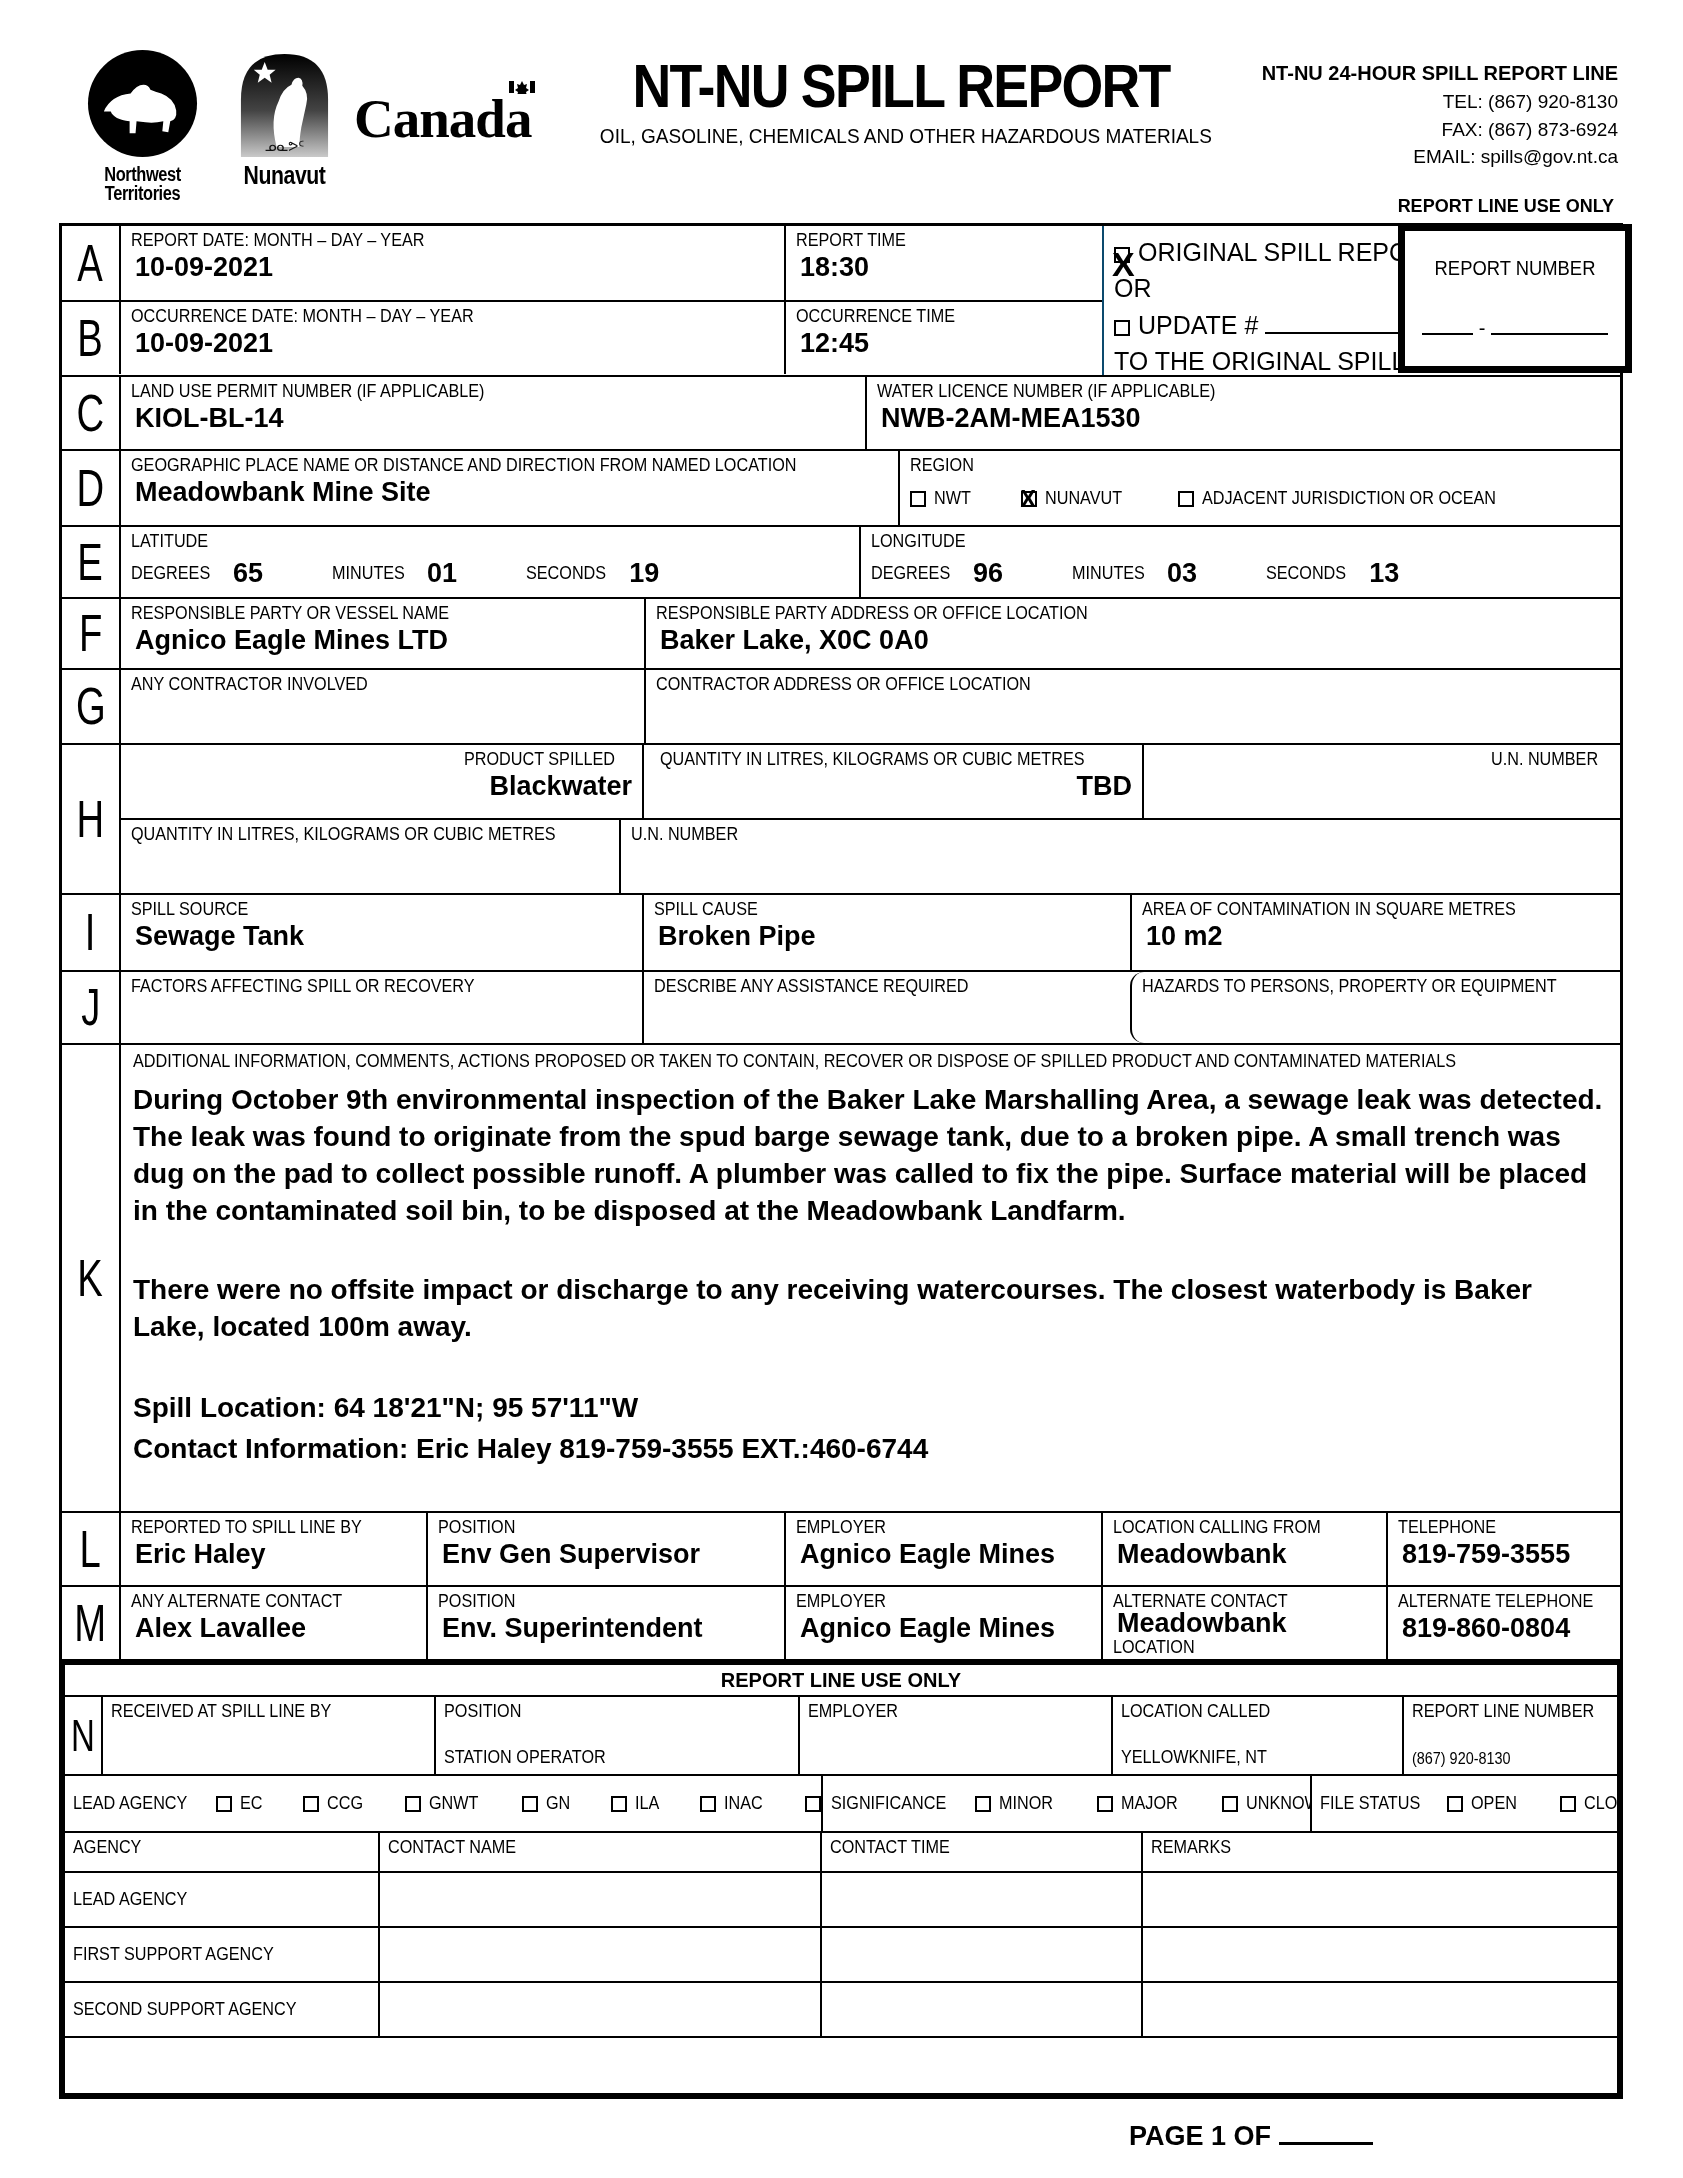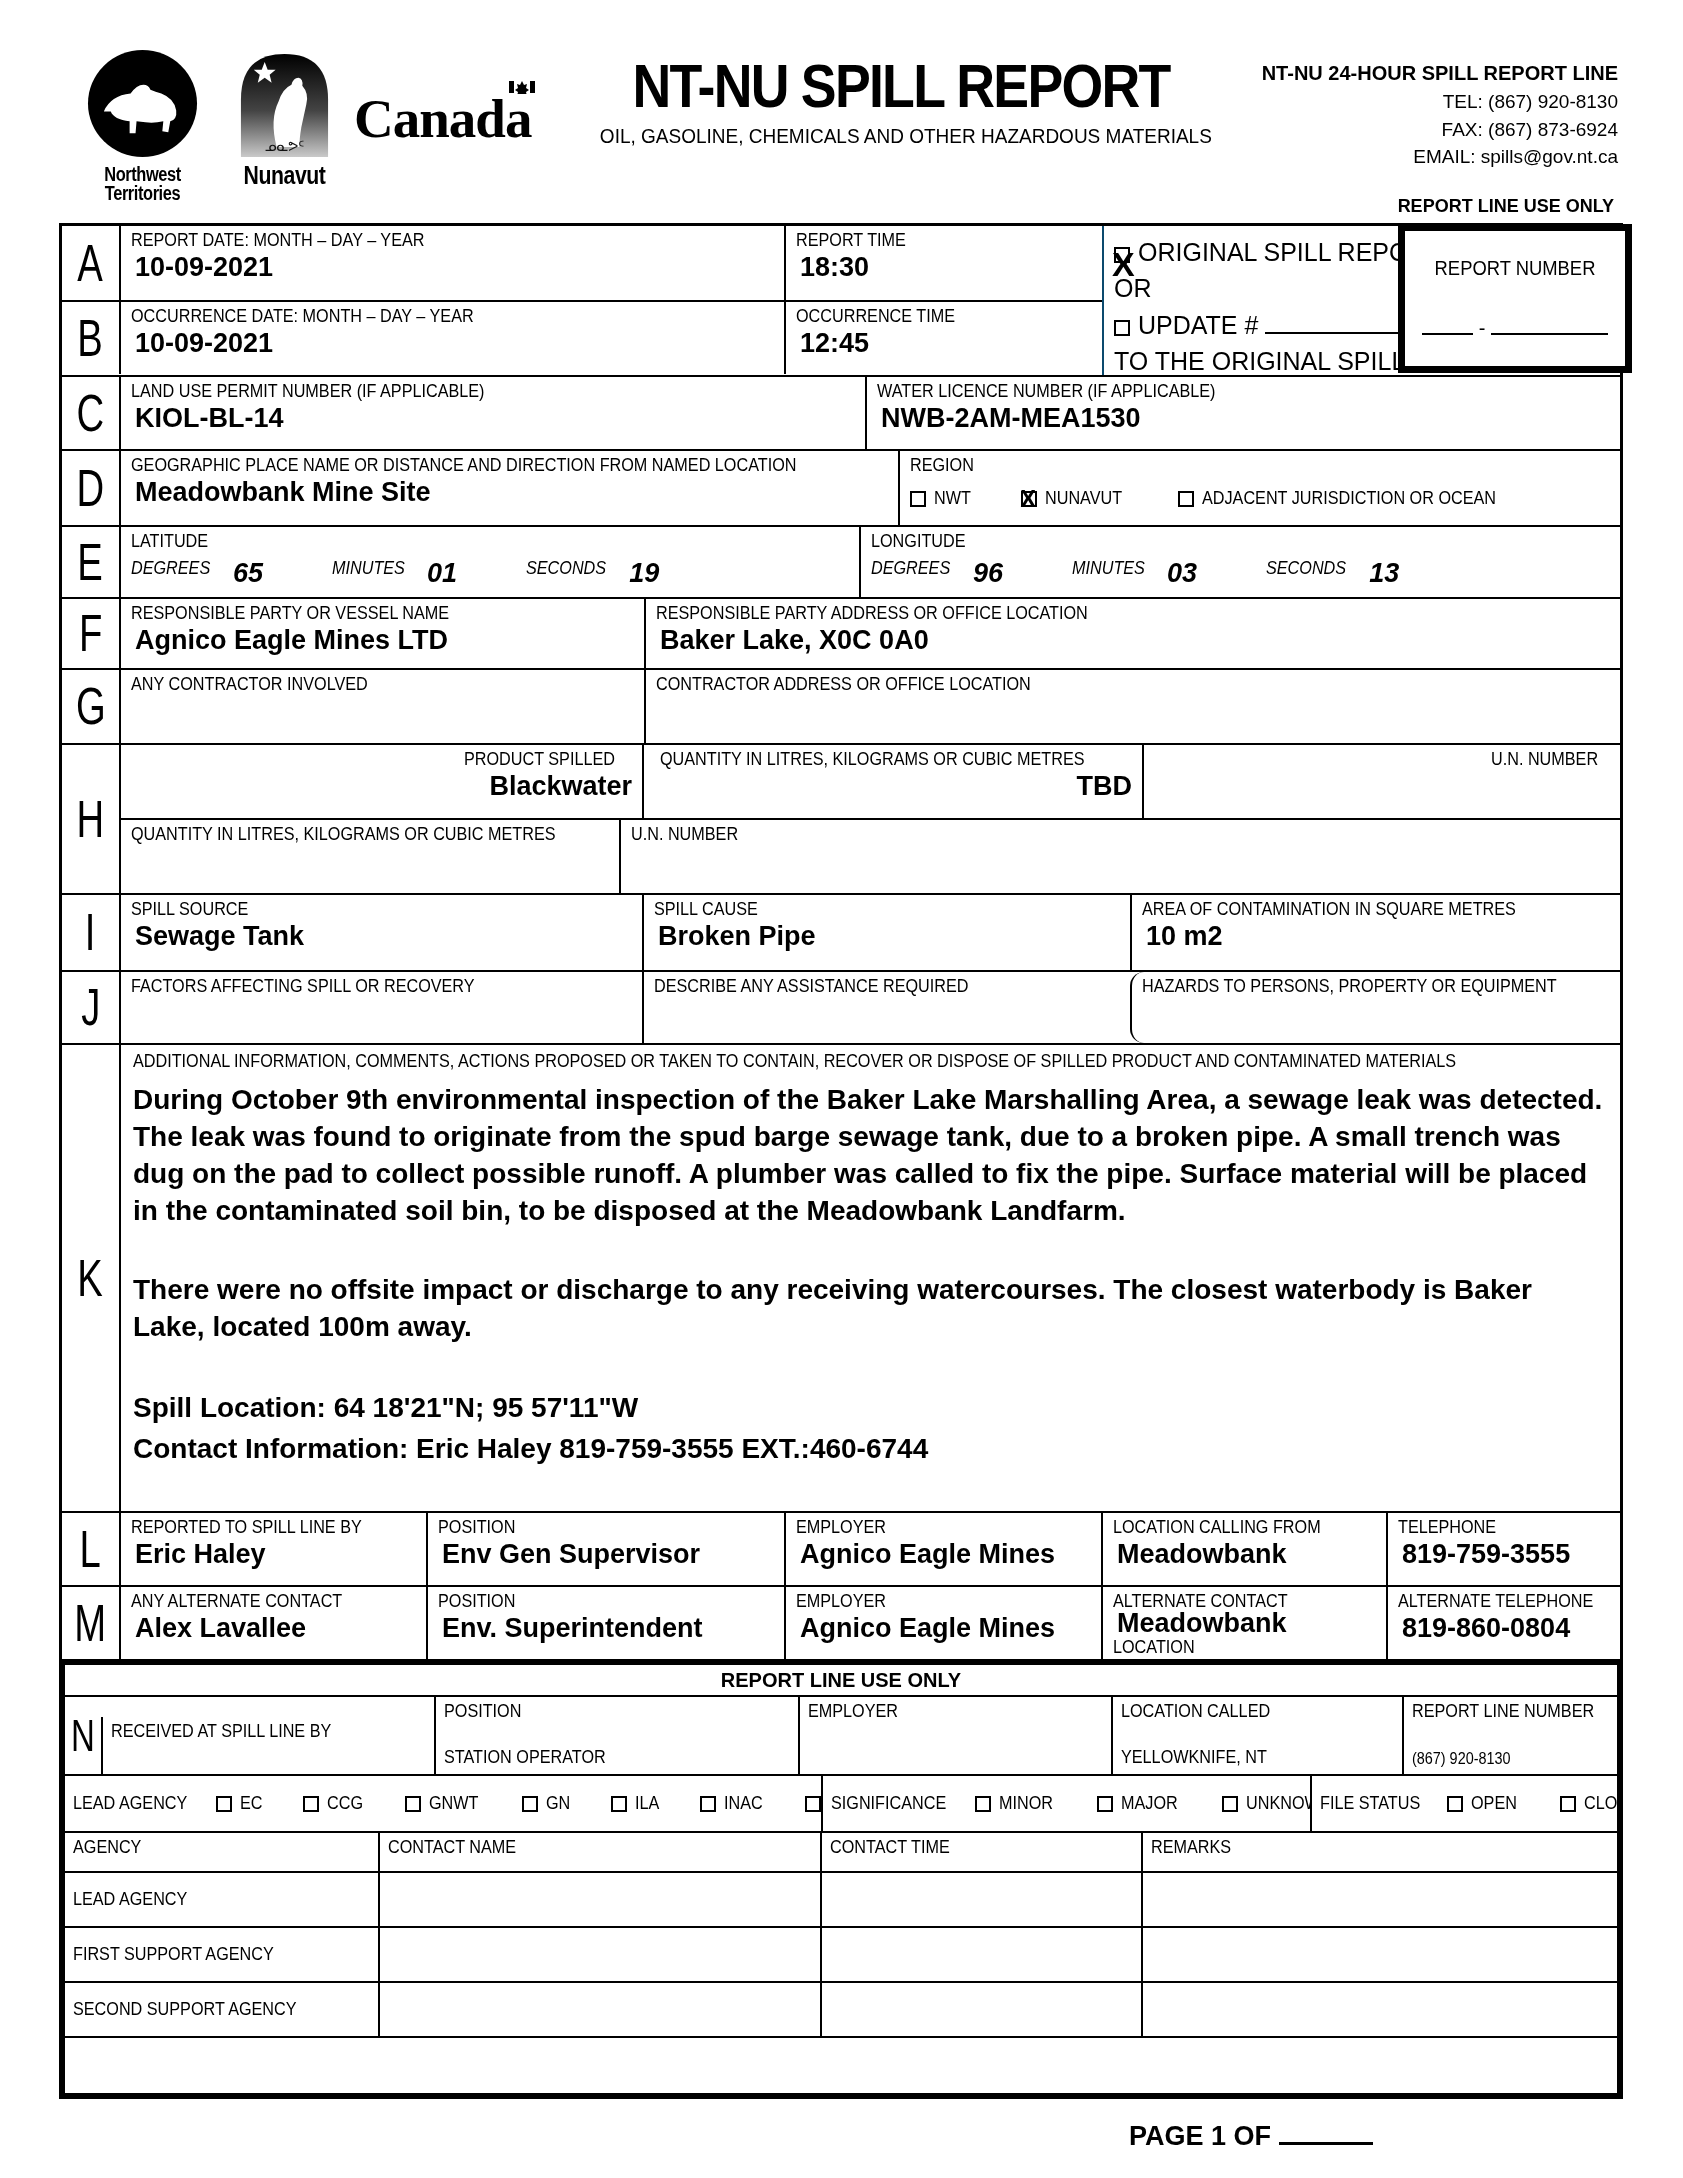--- a/index.html
+++ b/index.html
@@ -30,21 +30,21 @@
   .fcell.nb { border-left:none; }
   .letter { flex:0 0 57px; display:flex; align-items:center; justify-content:center; padding:0; }
   .letter span { font-size:51px; font-weight:400; transform:scaleX(0.75); }
   .lbl { font-size:18px; white-space:nowrap; display:inline-block; transform:scaleX(0.9); transform-origin:0 50%; }
   .val { font-weight:700; font-size:27px; margin-top:1px; padding-left:4px; white-space:nowrap; }
   .cb { display:inline-block; width:16px; height:16px; border:2px solid #000; margin-right:8px; vertical-align:-2px; position:relative; flex:0 0 16px; }
   .cb.checked::after { content:"X"; position:absolute; left:-3px; top:-7px; font-weight:700; font-size:23px; }
   .cb.bigx::after { content:"X"; position:absolute; left:-4px; top:-9px; font-weight:800; font-size:34px; }
   .blank { display:inline-block; border-bottom:2px solid #000; height:1.05em; vertical-align:baseline; }
   .opt { display:inline-flex; align-items:center; margin-right:42px; }
-  .coordline { display:flex; align-items:flex-start; margin-top:6px;font-style:italic; }
+  .coordline { display:flex; align-items:center; margin-top:6px; }
   .coordline .lbl { margin-right:14px; }
   .coordline b { font-size:27px; margin-right:69px; }
   
   .ab-left { flex:0 0 1040px; display:flex; flex-direction:column; }
   .ab-left .frow { height:74px; }
   .ab-right { flex:1; border-left:2px solid #0c4a6e; padding:8px 10px; font-size:25px; line-height:1.45; }
   
   .rn-box { position:absolute; left:1398px; top:224px; width:234px; height:149px; border:7px solid #000; background:#fff; text-align:center; z-index:5; }
   .rn-box .rn-lbl { font-size:20px; margin-top:26px; transform:scaleX(0.92); }
   .rn-line { margin-top:34px; font-size:20px; }
@@ -400,21 +400,21 @@
 
   </div>
 
   <div class="bottom">
     <div class="b-bar">REPORT LINE USE ONLY</div>
 
     <div class="b-row" style="height:79px;">
       <div class="b-cell nb n-letter">
           <span>N</span>
         </div>
-      <div class="b-cell" style="flex:0 0 333px;margin-top:20px;">
+      <div class="b-cell" style="flex:0 0 333px;">
         <div class="lbl">RECEIVED AT SPILL LINE BY</div>
       </div>
       <div class="b-cell" style="flex:0 0 364px;">
         <div class="lbl">POSITION</div>
         <div class="b-sub">STATION OPERATOR</div>
       </div>
       <div class="b-cell" style="flex:0 0 313px;">
         <div class="lbl">EMPLOYER</div>
       </div>
       <div class="b-cell" style="flex:0 0 291px;">

